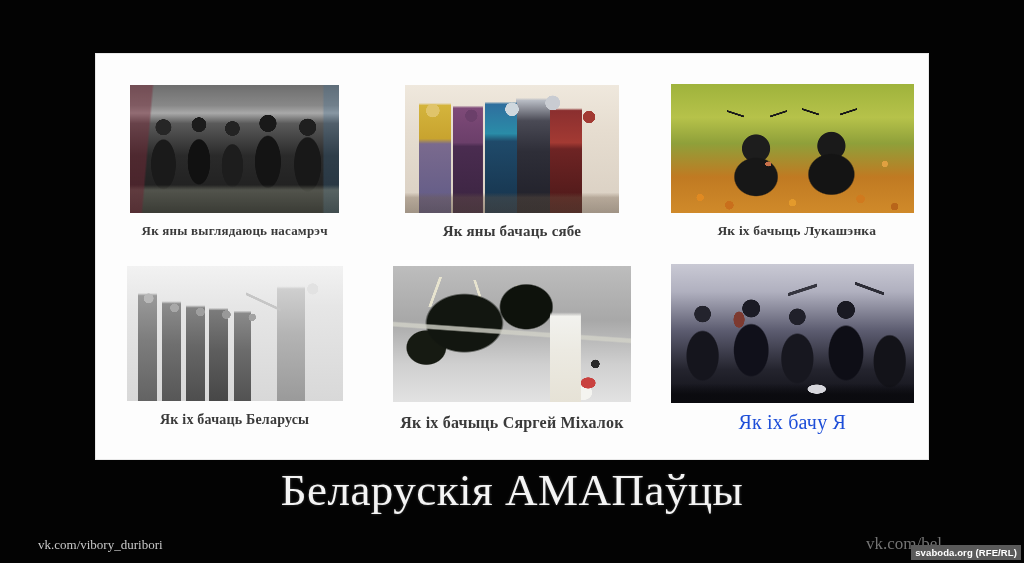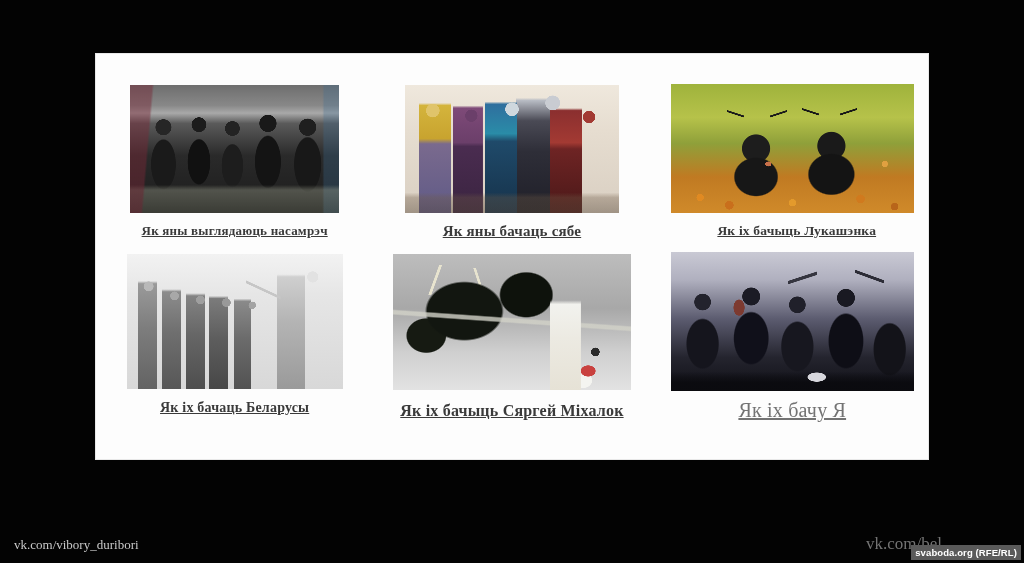--- a/index.html
+++ b/index.html
@@ -30,21 +30,21 @@
     box-shadow: 0 0 0 1px #e8e8e8;
   }
 
   .grid-row {
     position: absolute;
     left: 0;
     width: 832px;
     display: flex;
   }
   #row-top    { top: 18px;  height: 185px; }
-  #row-bottom { top: 192px; height: 195px; }
+  #row-bottom { top: 204px; height: 195px; }
 
   .cell {
     width: 277.3px;
     position: relative;
     display: flex;
     flex-direction: column;
     align-items: center;
   }
 
   .photo {
@@ -54,41 +54,40 @@
   }
   .photo-inner { position: absolute; inset: 0; }
 
   .caption {
     text-align: right;
     color: #3a3a3a;
     font-weight: bold;
     letter-spacing: .2px;
     white-space: nowrap;
     font-family: "Liberation Serif", "DejaVu Serif", serif;
-    text-decoration: underline;
   }
 
   
   .c1 .photo { width: 209px; height: 128px; margin-top: 13px; }
   .c1 .caption { font-size: 13px; margin-top: 10px; }
 
   .c2 .photo { width: 214px; height: 128px; margin-top: 13px; }
   .c2 .caption { font-size: 15px; margin-top: 10px; }
 
   .c3 .photo { width: 243px; height: 129px; margin-top: 12px; margin-left: 6px; }
   .c3 .caption { font-size: 13.5px; margin-top: 10px; margin-left: 15px; }
 
   .c4 .photo { width: 216px; height: 135px; margin-top: 8px; }
   .c4 .caption { font-size: 14px; margin-top: 11px; }
 
   .c5 .photo { width: 238px; height: 136px; margin-top: 8px; }
   .c5 .caption { font-size: 16px; margin-top: 12px; }
 
   .c6 .photo { width: 243px; height: 139px; margin-top: 6px; margin-left: 6px; }
-  .c6 .caption { font-size: 20px; margin-top: 8px; margin-left: 6px; color: #737373; font-weight: normal; }
+  .c6 .caption { font-size: 20px; margin-top: 8px; margin-left: 6px; color: #1d4ed8; font-weight: normal; }
 
   
 
   
   .art-riotbw {
     background:
       linear-gradient(180deg, #6e6e6e 0%, #888 16%, #a9a9a9 22%, #5a5a5a 30%, #2a2a2a 55%, #1b1b1b 100%);
   }
   .art-riotbw::before {
     content: "";
@@ -260,20 +259,21 @@
     text-shadow: 0 0 3px rgba(255,255,255,.25);
   }
 
   
   .watermark {
     position: absolute;
     font-family: "Liberation Serif", "DejaVu Serif", serif;
     font-size: 13px;
     color: #c9c9c9;
     white-space: nowrap;
+    margin-left: 24px;
   }
   #wm-left  { left: 14px;  top: 537px; }
   #wm-right { right: 82px; top: 534px; font-size: 17px; color: #737373; }
 
   #rfe-badge {
     position: absolute;
     right: 3px;
     top: 545px;
     background: #5a5a5a;
     color: #ffffff;
@@ -338,20 +338,21 @@
         <div class="photo">
           <div class="photo-inner art-riotdark"></div>
         </div>
         <div class="caption">Як іх бачу Я</div>
       </div>
 
     </div>
 
   </div>
 
+  <div id="main-title">Беларускія АМАПаўцы</div>
 
   <div class="watermark" id="wm-left">vk.com/vibory_duribori</div>
 
   <div class="watermark" id="wm-right">vk.com/bel</div>
 
   <div id="rfe-badge">svaboda.org (RFE/RL)</div>
 
 </div>
 
 </body></html>

